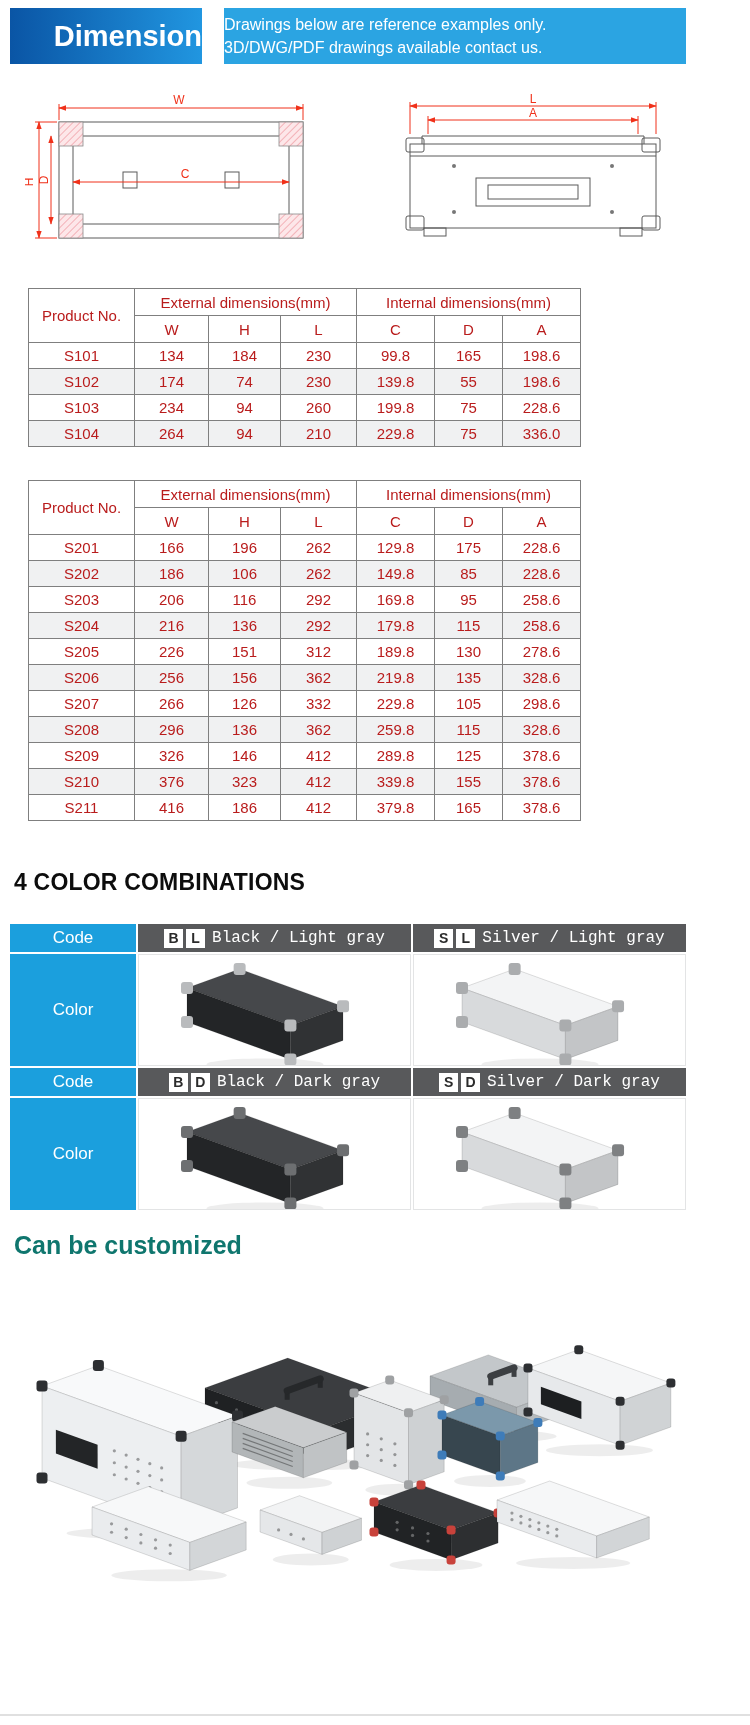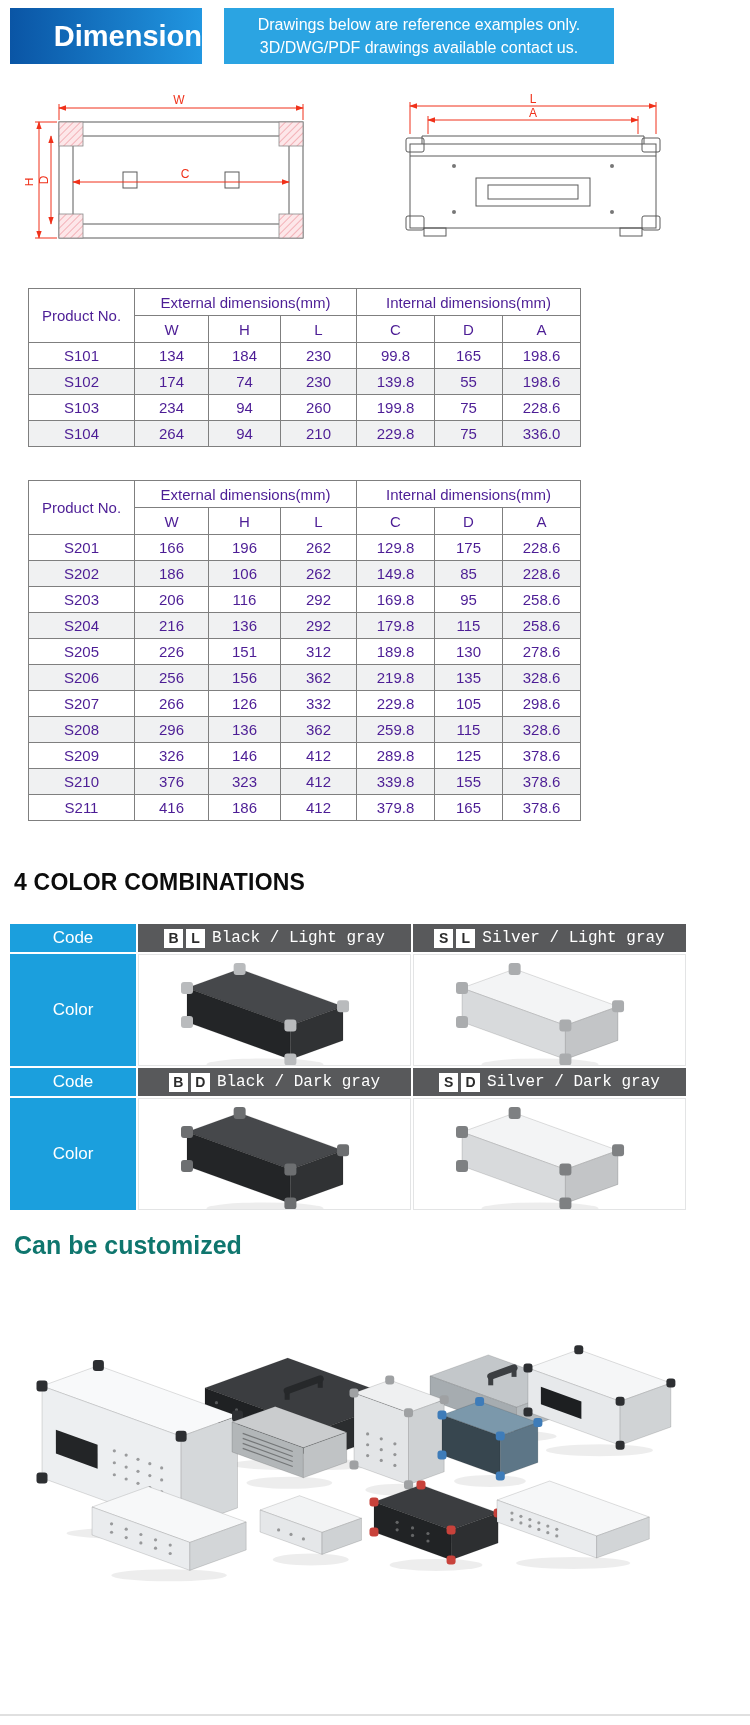--- a/index.html
+++ b/index.html
@@ -5,26 +5,26 @@
   * { box-sizing: border-box; margin: 0; padding: 0; }
   html,body { background:#fff; }
   body { width:750px; font-family:"Liberation Sans", sans-serif; color:#111; }
   .page { position:relative; width:750px; height:1725px; background:#fff; overflow:hidden; }
   .abs { position:absolute; }
 
   
   .header-title { left:10px; top:8px; width:192px; height:56px;
     background:linear-gradient(90deg,#0a55a5,#2196e0); color:#fff;
     font-size:29px; font-weight:700; display:flex; align-items:center; justify-content:flex-end; }
-  .header-note { left:224px; top:8px; width:390px; height:56px; background:#2ba4e2; color:#fff;
+  .header-note { left:224px; top:8px; width:462px; height:56px; background:#2ba4e2; color:#fff;
     font-size:16px; line-height:1.45; display:flex; flex-direction:column;
-    align-items:center; justify-content:center; text-align:center; }
+    align-items:flex-start; justify-content:center; text-align:center; }
 
   
-  table.dim { border-collapse:collapse; table-layout:fixed; width:552px; font-size:15px; color:#4c1d95; background:#fff; }
+  table.dim { border-collapse:collapse; table-layout:fixed; width:552px; font-size:15px; color:#b91c1c; background:#fff; }
   .dim th, .dim td { border:1px solid #7f7f7f; text-align:center; font-weight:400; height:26px; padding:0 2px; }
   .dim thead th { height:27px; }
   .dim tr.alt td { background:#f0f1f2; }
 
   
   .sec-title { font-size:23px; font-weight:700; color:#0d0d0d; letter-spacing:0.2px; }
   .sub-title { font-size:25px; font-weight:700; color:#0f766e; }
 
   
   .color-grid { display:grid; grid-template-columns:126px 273px 273px;

